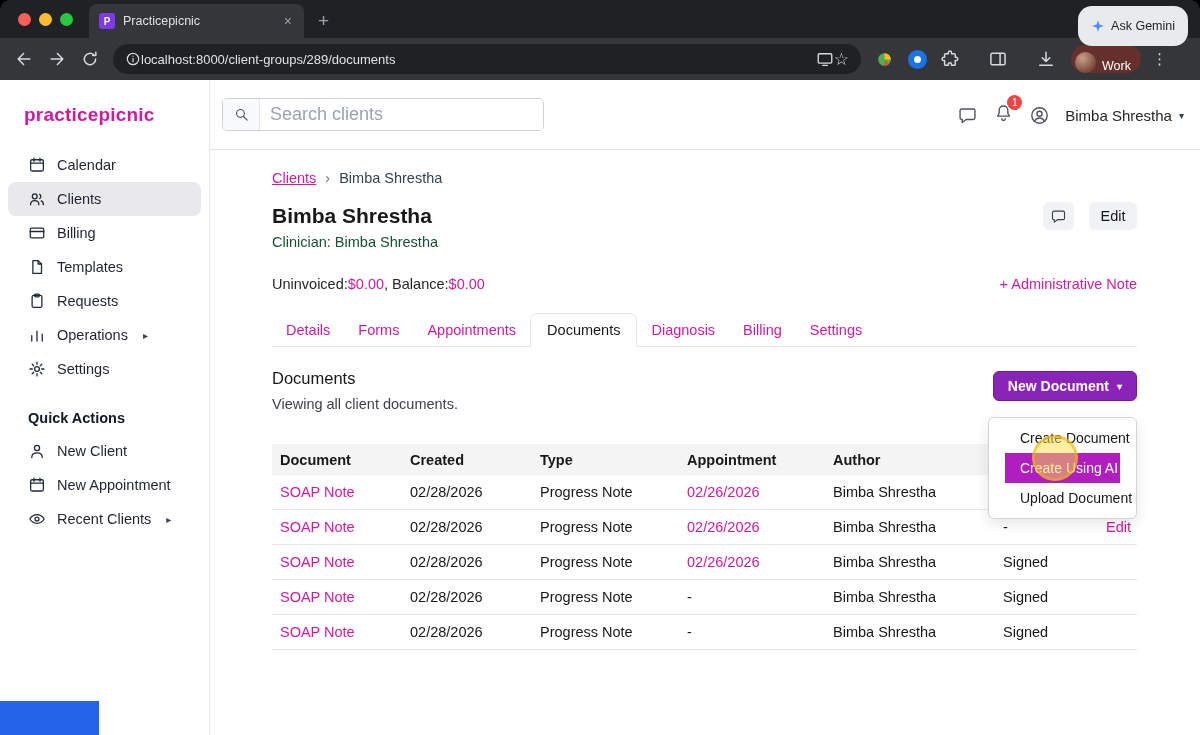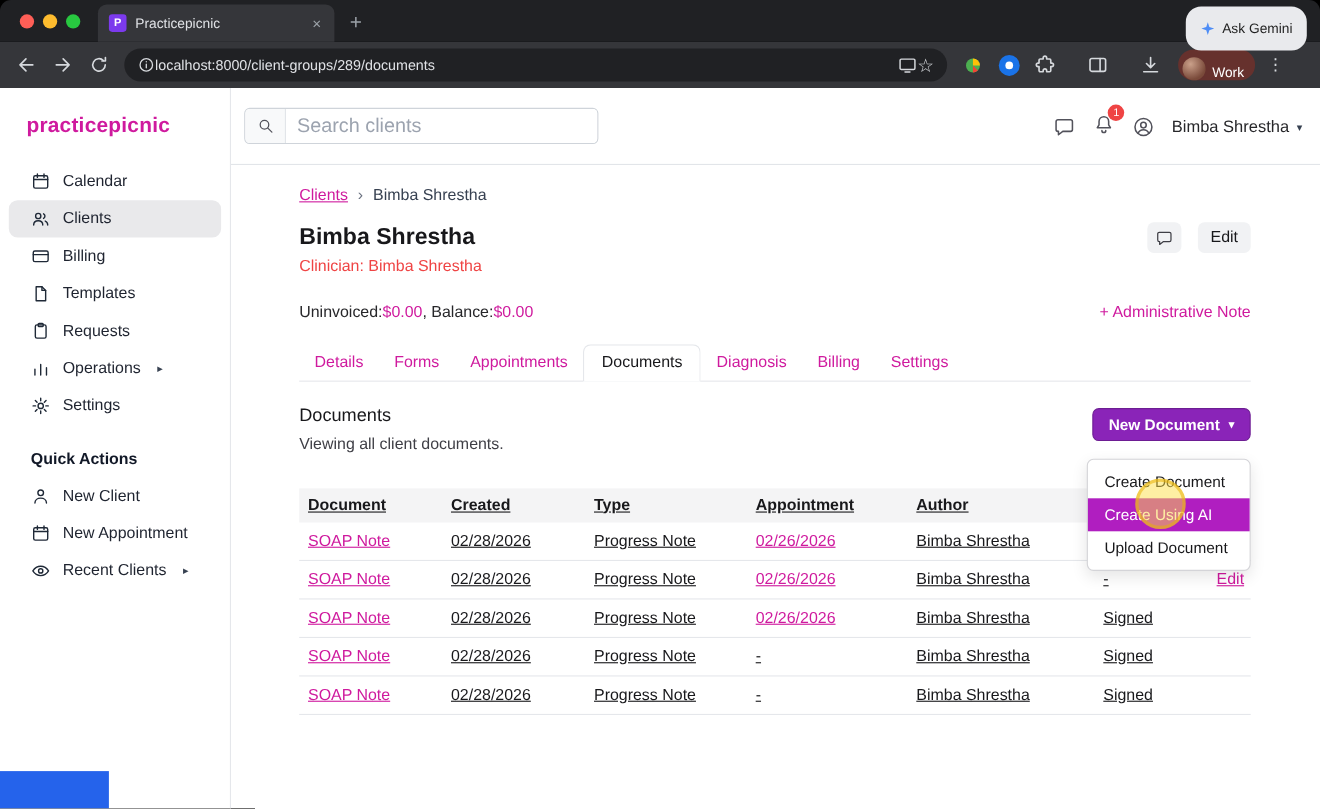--- a/index.html
+++ b/index.html
@@ -67,44 +67,44 @@
   .bc-link { color:#cf1a9e; text-decoration:underline; }
   .bc-sep { color:#6b7280; }
 
   .title-row { margin-top:15px; display:flex; align-items:center; height:30px; }
   .page-title { font-size:21px; font-weight:bold; color:#18181b; }
   .flex-spacer { flex:1; }
   .chat-btn { width:31px; height:28px; background:#f1f2f4; border-radius:6px; display:flex; align-items:center; justify-content:center; margin-right:15px; }
   .chat-btn .ti { width:17px; height:17px; stroke:#3f3f46; }
   .edit-btn { width:48px; height:28px; background:#f1f2f4; border-radius:6px; font-size:14.5px; color:#18181b; display:flex; align-items:center; justify-content:center; }
 
-  .clinician { margin-top:3px; font-size:14.5px; color:#ef4444; }
+  .clinician { margin-top:3px; font-size:14.5px; color:#14532d; }
   .balance-row { margin-top:26px; display:flex; align-items:center; font-size:14.5px; color:#27272a; }
   .money { color:#cf1a9e; }
   .admin-note { margin-left:auto; color:#cf1a9e; font-size:14.5px; }
 
   .tabs { margin-top:21px; display:flex; align-items:flex-end; border-bottom:1px solid #e5e7eb; }
   .tab-item { padding:8px 14px; font-size:14.5px; color:#cf1a9e; }
   .tab-item.tab-active { color:#18181b; background:#fff; border:1px solid #e5e7eb; border-bottom:1px solid #fff; border-radius:7px 7px 0 0; margin-bottom:-1px; padding:8px 16px; }
 
   .section-row { margin-top:22px; display:flex; align-items:flex-start; }
   .sec-title { font-size:16.5px; color:#18181b; }
   .sec-sub { margin-top:8px; font-size:14.5px; color:#3f3f46; }
   .new-doc-btn { margin-left:auto; margin-top:2px; height:30px; background:#8a24b8; border:1px solid #6d1d93; color:#fff; border-radius:6px; font-size:14px; font-weight:bold; display:flex; align-items:center; gap:8px; padding:0 14px; }
   .nd-caret { font-size:10px; }
 
-  .dropdown { position:absolute; top:247px; right:0; width:149px; background:#fff; border:1px solid #d4d4d8; border-radius:6px; box-shadow:0 5px 14px rgba(0,0,0,0.10); padding:5px 0; z-index:5; }
+  .dropdown { position:absolute; top:247px; right:0; width:149px; background:#fff; border:1px solid #d4d4d8; border-radius:6px; box-shadow:0 5px 14px rgba(0,0,0,0.10); padding:5px 16px; z-index:5; }
   .dd-item { padding:7px 15px; font-size:14px; color:#18181b; white-space:nowrap; }
   .dd-item.dd-highlight { background:#b01ec0; color:#fff; }
   .click-circle { position:absolute; left:760px; top:265px; width:46px; height:46px; border-radius:50%; background:rgba(253,224,71,0.50); border:3px solid rgba(234,179,8,0.55); z-index:6; }
 
   .table { margin-top:32px; }
   .thead { display:flex; align-items:center; height:31px; background:#f4f4f5; font-weight:bold; font-size:14.5px; color:#18181b; }
   .trow { display:flex; align-items:center; height:35px; font-size:14.5px; color:#18181b; border-bottom:1px solid #e5e7eb; }
-  .td, .th { padding-left:8px; white-space:nowrap; overflow:hidden;text-decoration:underline; }
+  .td, .th { padding-left:8px; white-space:nowrap; overflow:hidden; }
   .c1{width:130px;} .c2{width:130px;} .c3{width:147px;} .c4{width:146px;} .c5{width:170px;} .c6{width:90px;}
   .c7{width:52px; text-align:right; padding-right:6px; padding-left:0;}
   .doc-link { color:#cf1a9e; }
   .appt-link { color:#cf1a9e; }
   .edit-link { color:#cf1a9e; }
 
   .blue-box { position:absolute; left:0; bottom:0; width:99px; height:34px; background:#2563eb; z-index:10; }
 </style>
 </head>
 <body>

